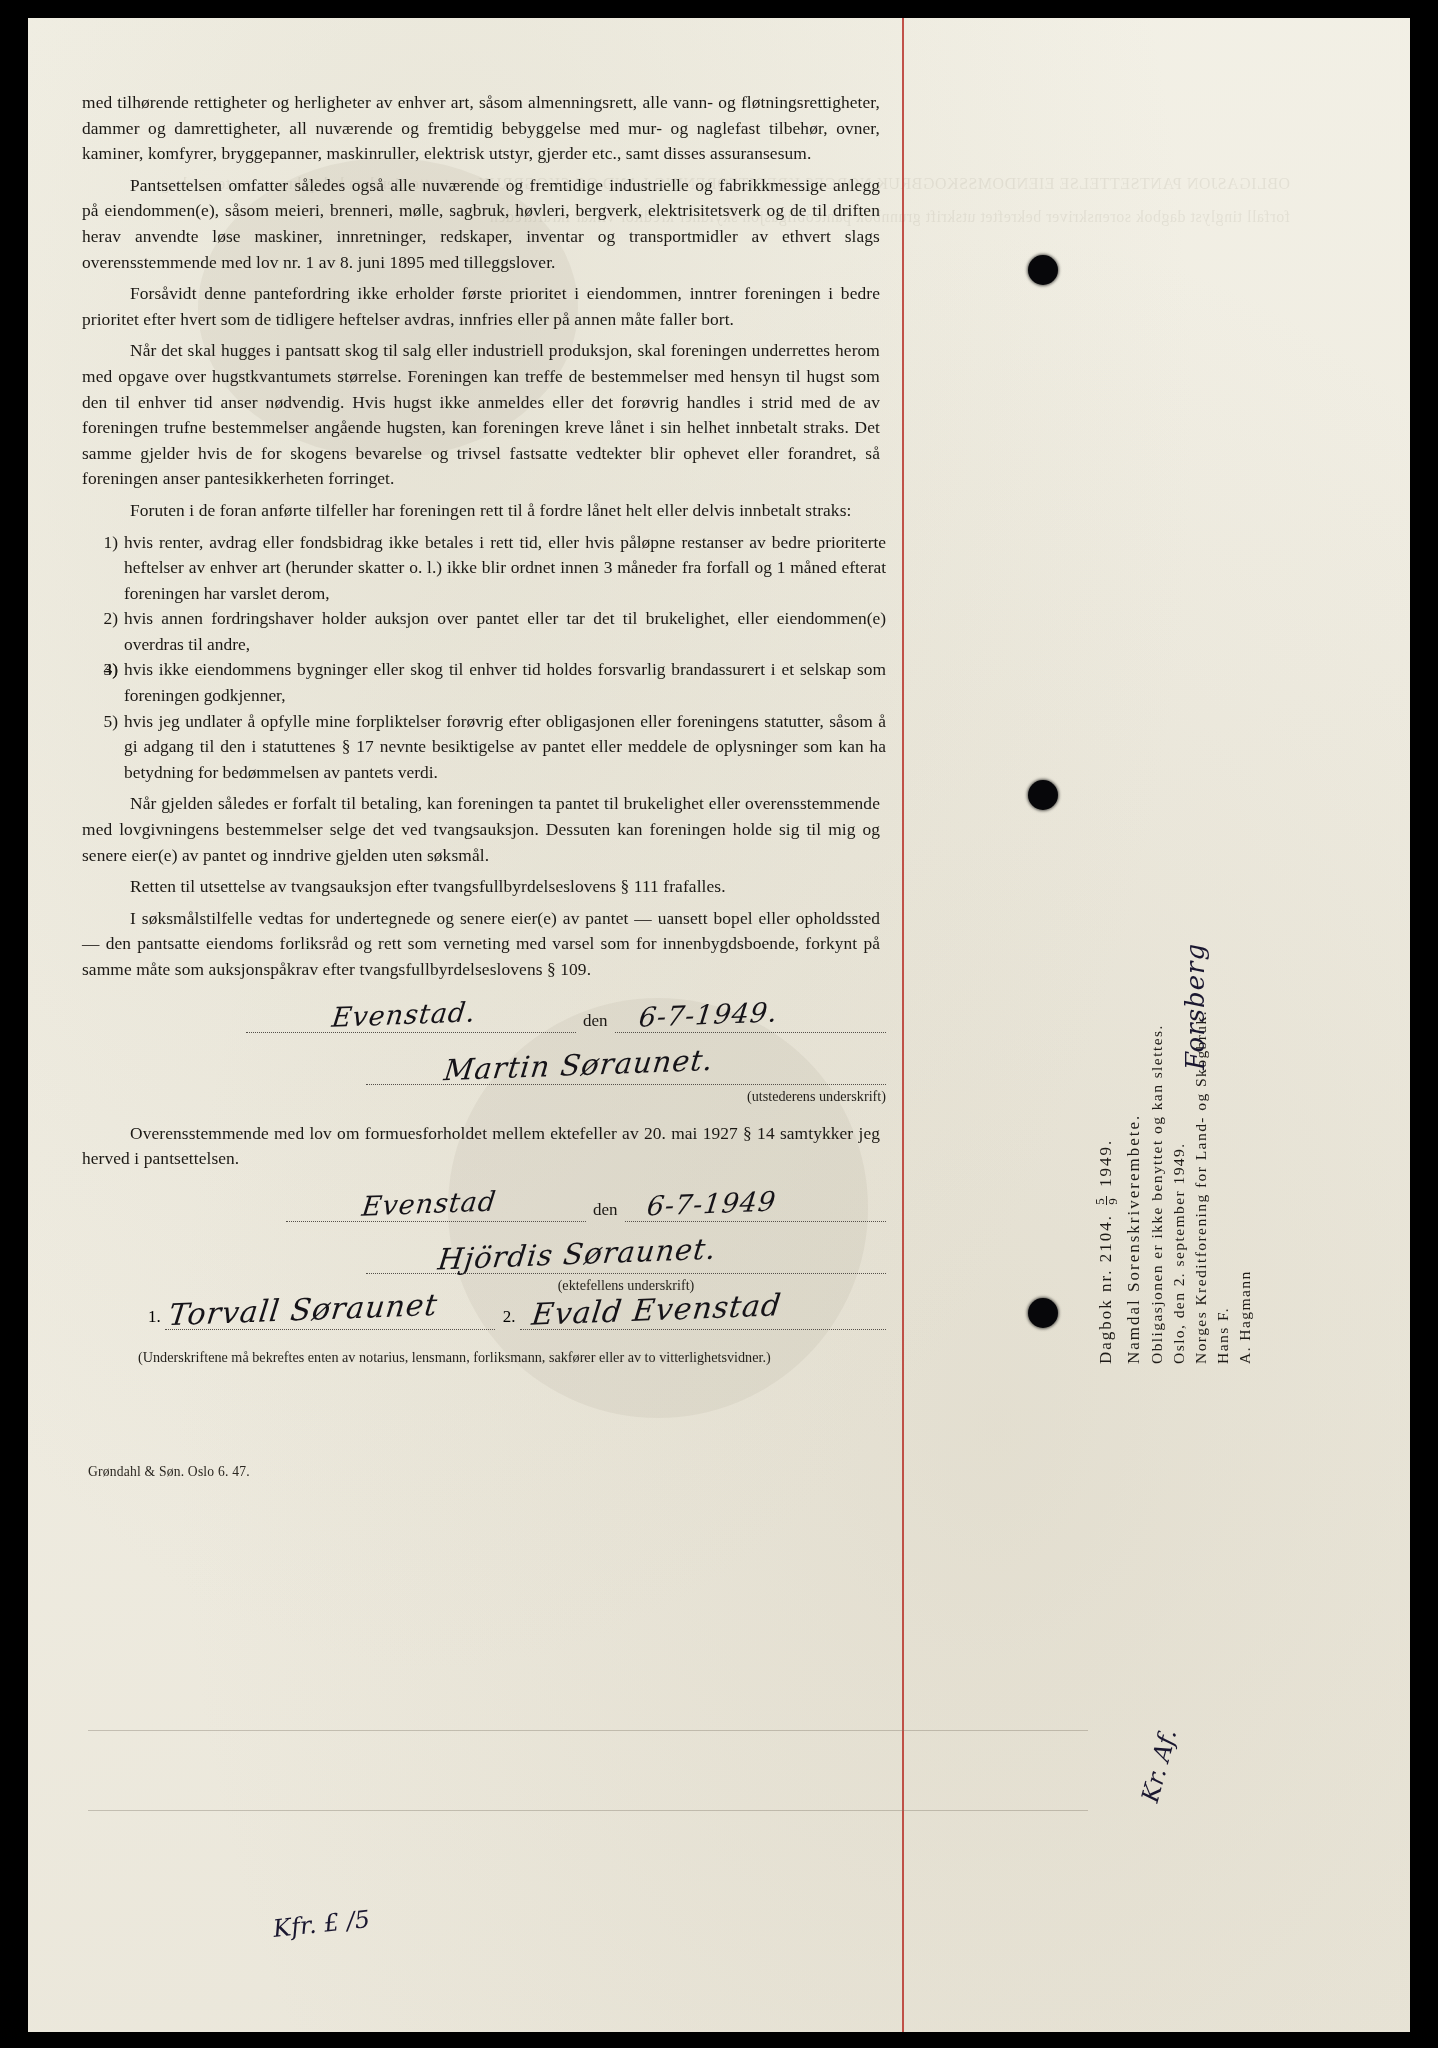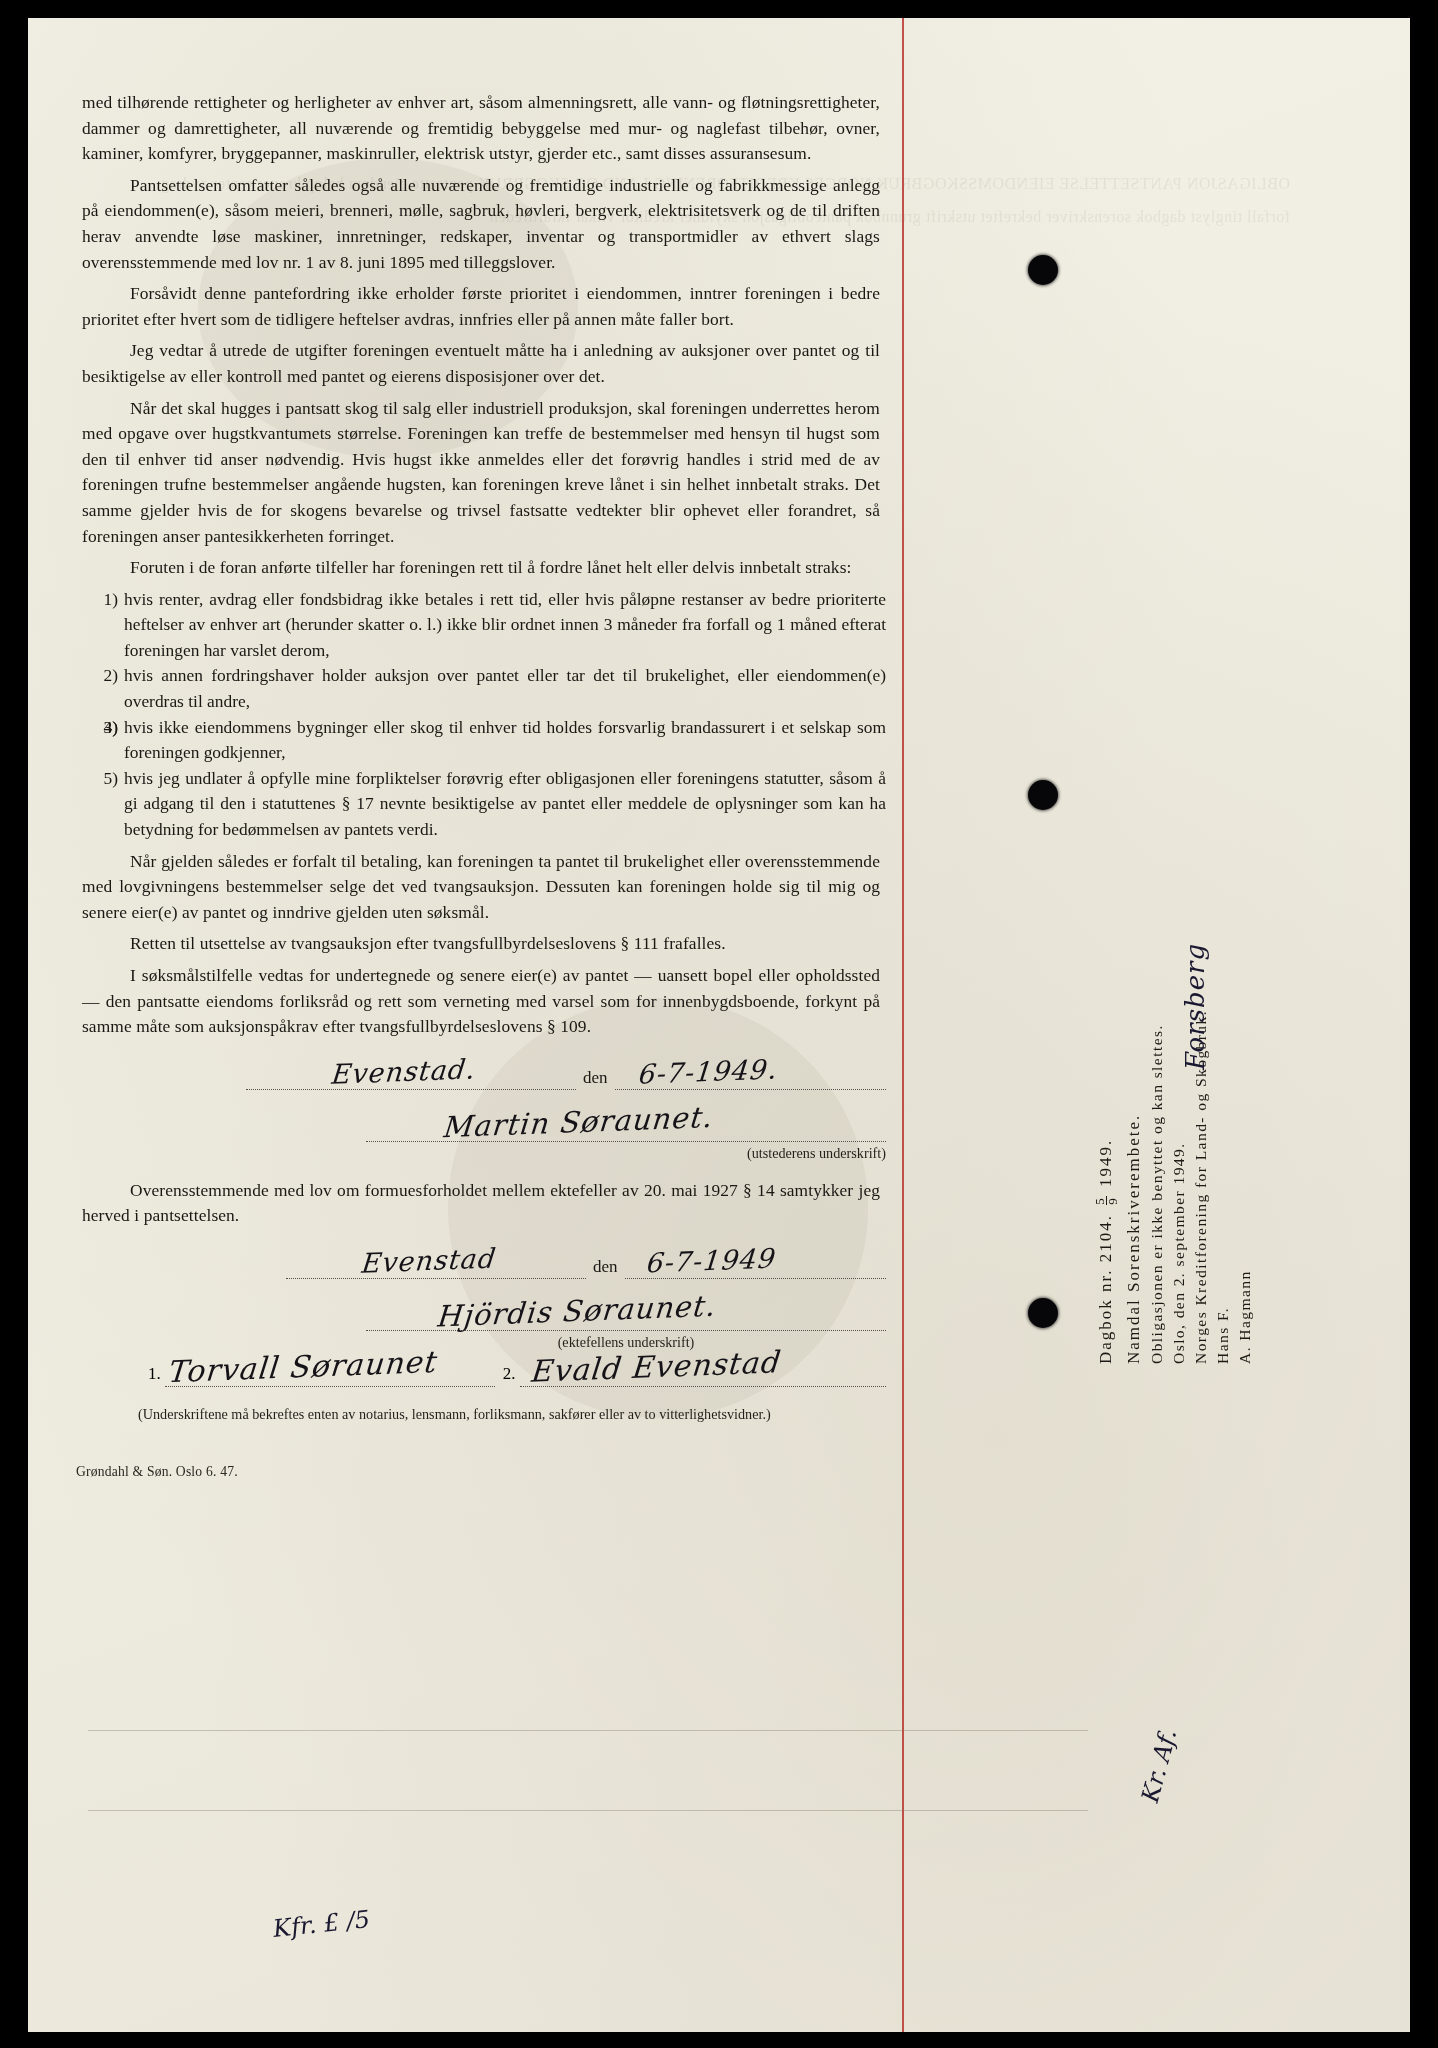--- a/index.html
+++ b/index.html
@@ -119,21 +119,21 @@
 
   
   .fineprint {
     font-size:14.2px; line-height:19px;
     color:#221f1a;
     text-align:justify;
     margin-top:18px;
   }
   .fineprint .lead { padding-left:62px; }
   #printer {
-    position:absolute; left:48px; top:1446px;
+    position:absolute; left:60px; top:1446px;
     font-size:13.6px; color:#2a2620;
     letter-spacing:.2px;
   }
 
   
   .witrow { display:flex; align-items:flex-end; margin-top:6px; }
   .witnum { font-size:17px; padding:0 4px 3px 0; }
 
   
   #stamp {
@@ -220,21 +220,20 @@
   <div class="hole" id="hole3"></div>
 
   <div class="rule" style="top:1712px;"></div>
   <div class="rule" style="top:1792px;"></div>
 
   <div id="col">
 
     <p class="body">med tilhørende rettigheter og herligheter av enhver art, såsom almenningsrett, alle vann- og fløtningsrettigheter, dammer og damrettigheter, all nuværende og fremtidig bebyggelse med mur- og naglefast tilbehør, ovner, kaminer, komfyrer, bryggepanner, maskinruller, elektrisk utstyr, gjerder etc., samt disses assuransesum.</p>
     <p class="body ind">Pantsettelsen omfatter således også alle nuværende og fremtidige industrielle og fabrikkmessige anlegg på eiendommen(e), såsom meieri, brenneri, mølle, sagbruk, høvleri, bergverk, elektrisitetsverk og de til driften herav anvendte løse maskiner, innretninger, redskaper, inventar og transportmidler av ethvert slags overensstemmende med lov nr. 1 av 8. juni 1895 med tilleggslover.</p>
     <p class="body ind">Forsåvidt denne pantefordring ikke erholder første prioritet i eiendommen, inntrer foreningen i bedre prioritet efter hvert som de tidligere heftelser avdras, innfries eller på annen måte faller bort.</p>
-    <p class="body ind">Jeg vedtar å utrede de utgifter foreningen eventuelt måtte ha i anledning av auksjoner over pantet og til besiktigelse av eller kontroll med pantet og eierens disposisjoner over det.</p>
     <p class="body ind">Når det skal hugges i pantsatt skog til salg eller industriell produksjon, skal foreningen underrettes herom med opgave over hugstkvantumets størrelse. Foreningen kan treffe de bestemmelser med hensyn til hugst som den til enhver tid anser nødvendig. Hvis hugst ikke anmeldes eller det forøvrig handles i strid med de av foreningen trufne bestemmelser angående hugsten, kan foreningen kreve lånet i sin helhet innbetalt straks. Det samme gjelder hvis de for skogens bevarelse og trivsel fastsatte vedtekter blir ophevet eller forandret, så foreningen anser pantesikkerheten forringet.</p>
     <p class="body ind">Foruten i de foran anførte tilfeller har foreningen rett til å fordre lånet helt eller delvis innbetalt straks:</p>
 
     <ol class="clauses">
       <li>
         <span class="num">1)</span>
         <span>hvis renter, avdrag eller fondsbidrag ikke betales i rett tid, eller hvis påløpne restanser av bedre prioriterte heftelser av enhver art (herunder skatter o. l.) ikke blir ordnet innen 3 måneder fra forfall og 1 måned efterat foreningen har varslet derom,</span>
       </li>
       <li>
         <span class="num">2)</span>

